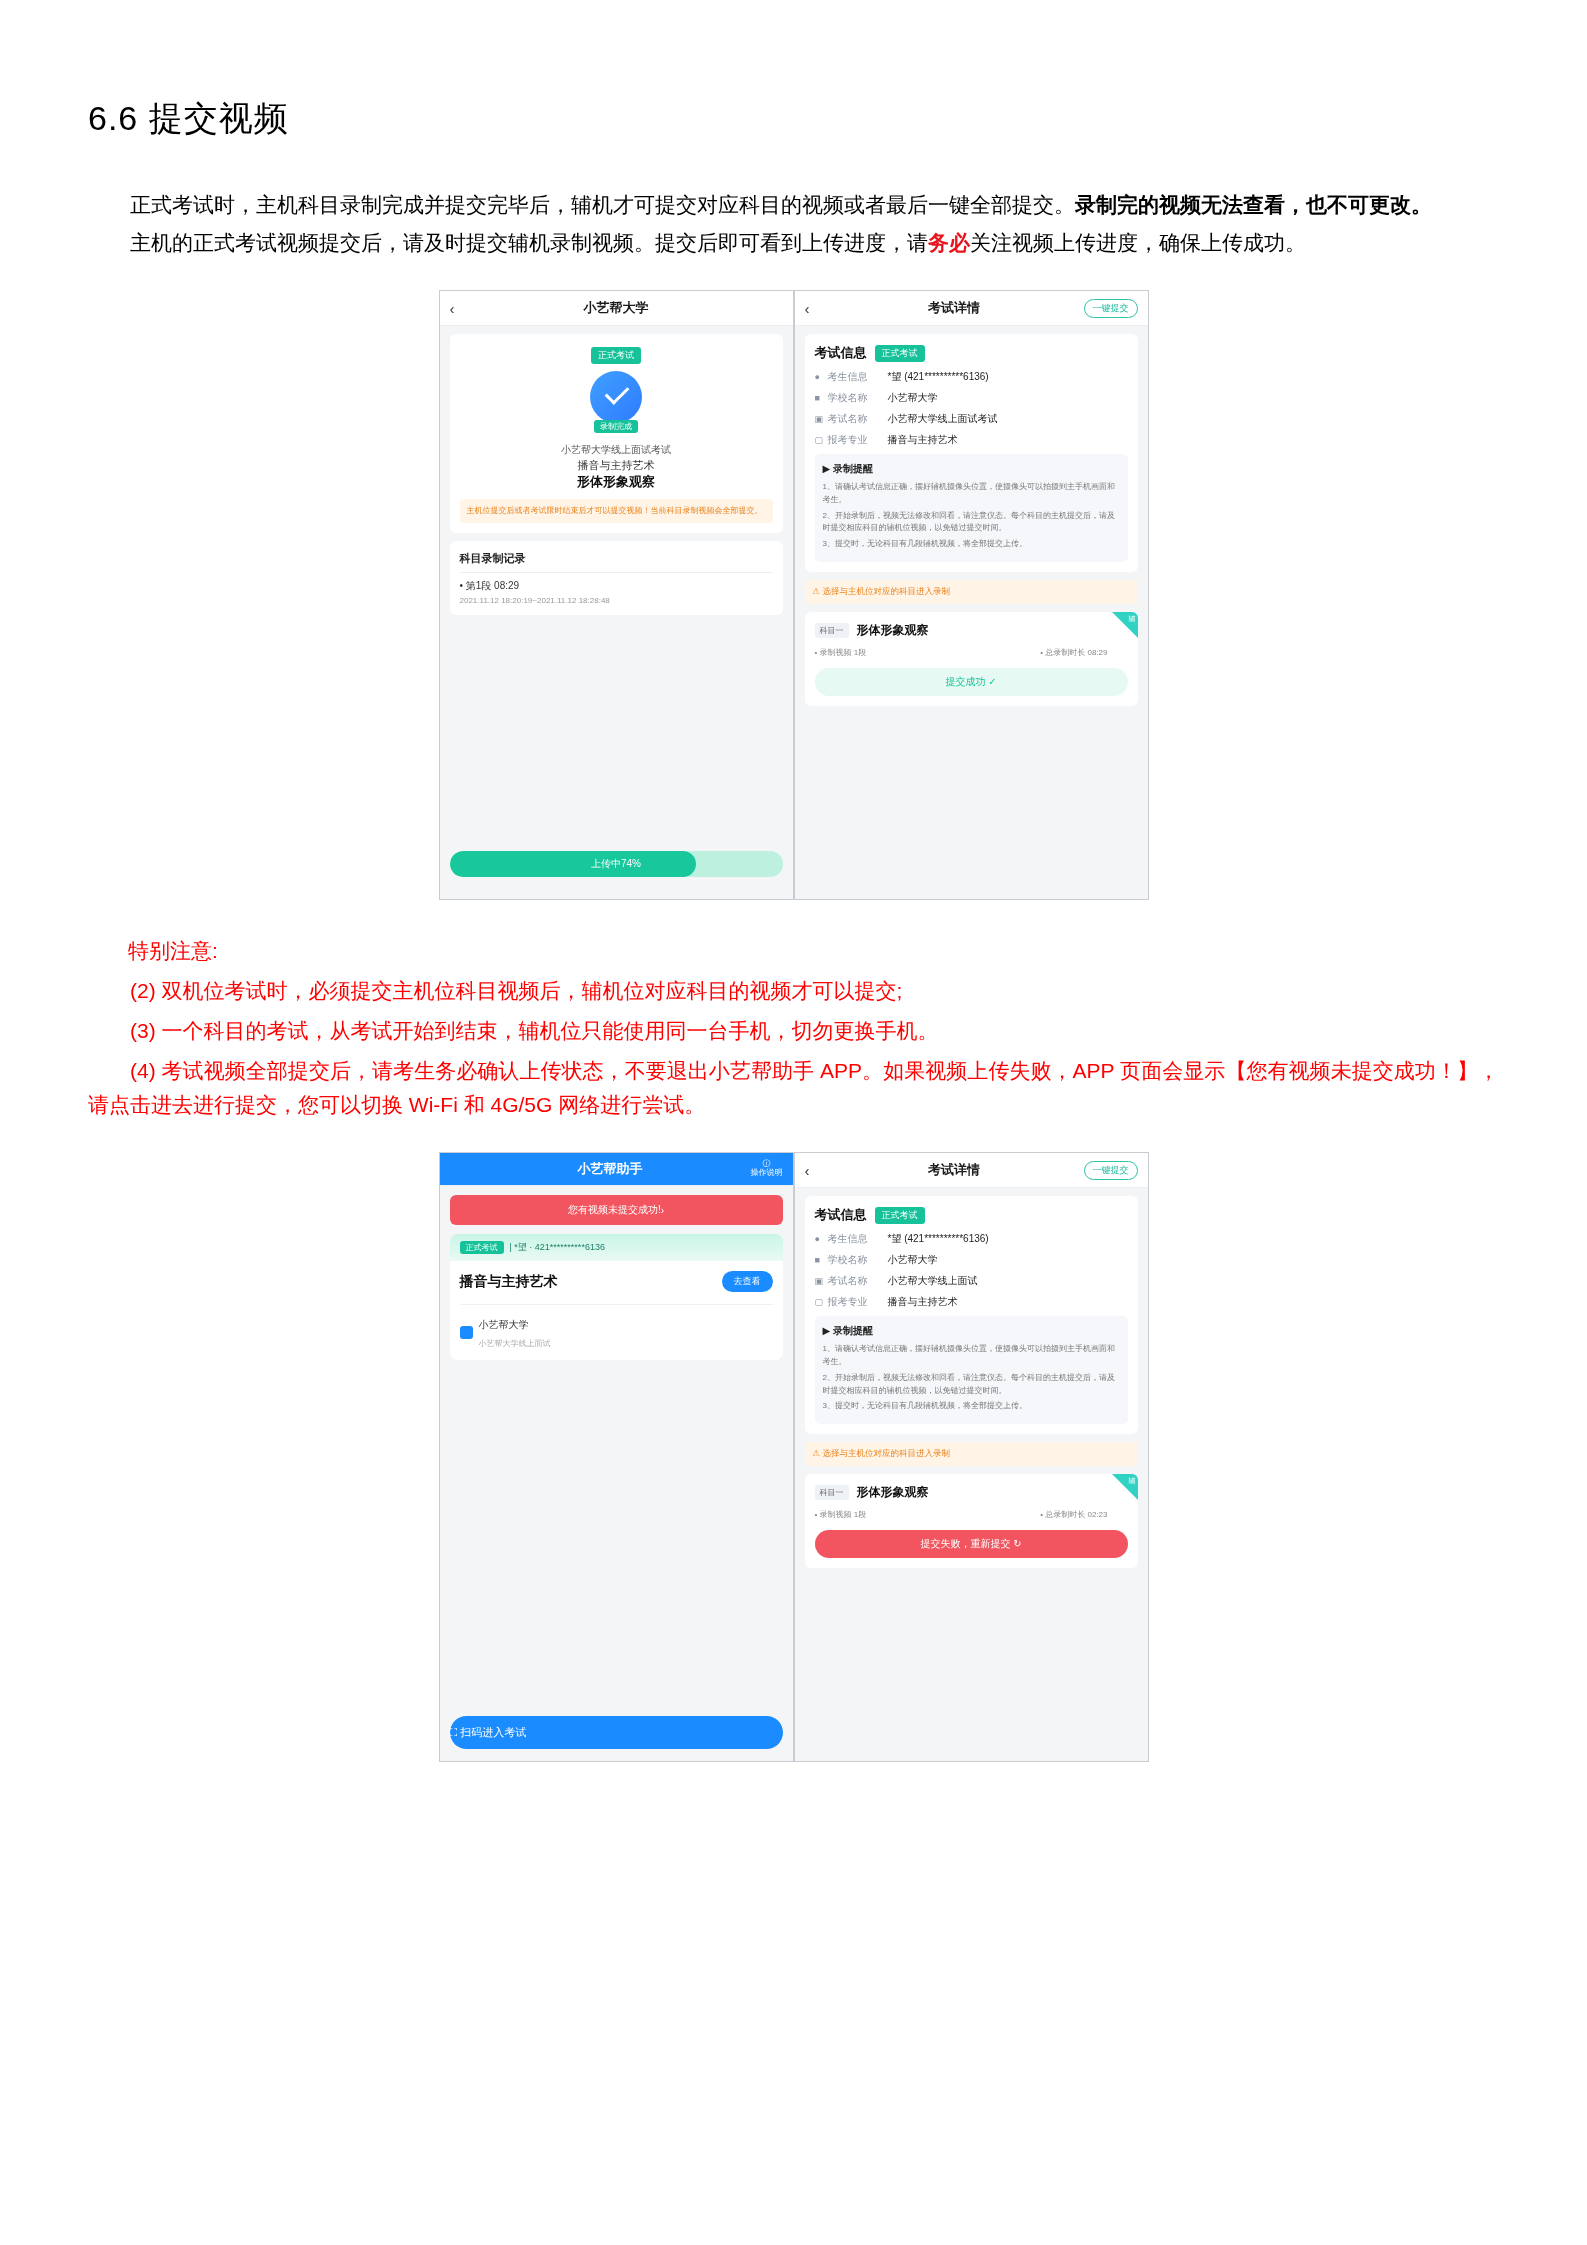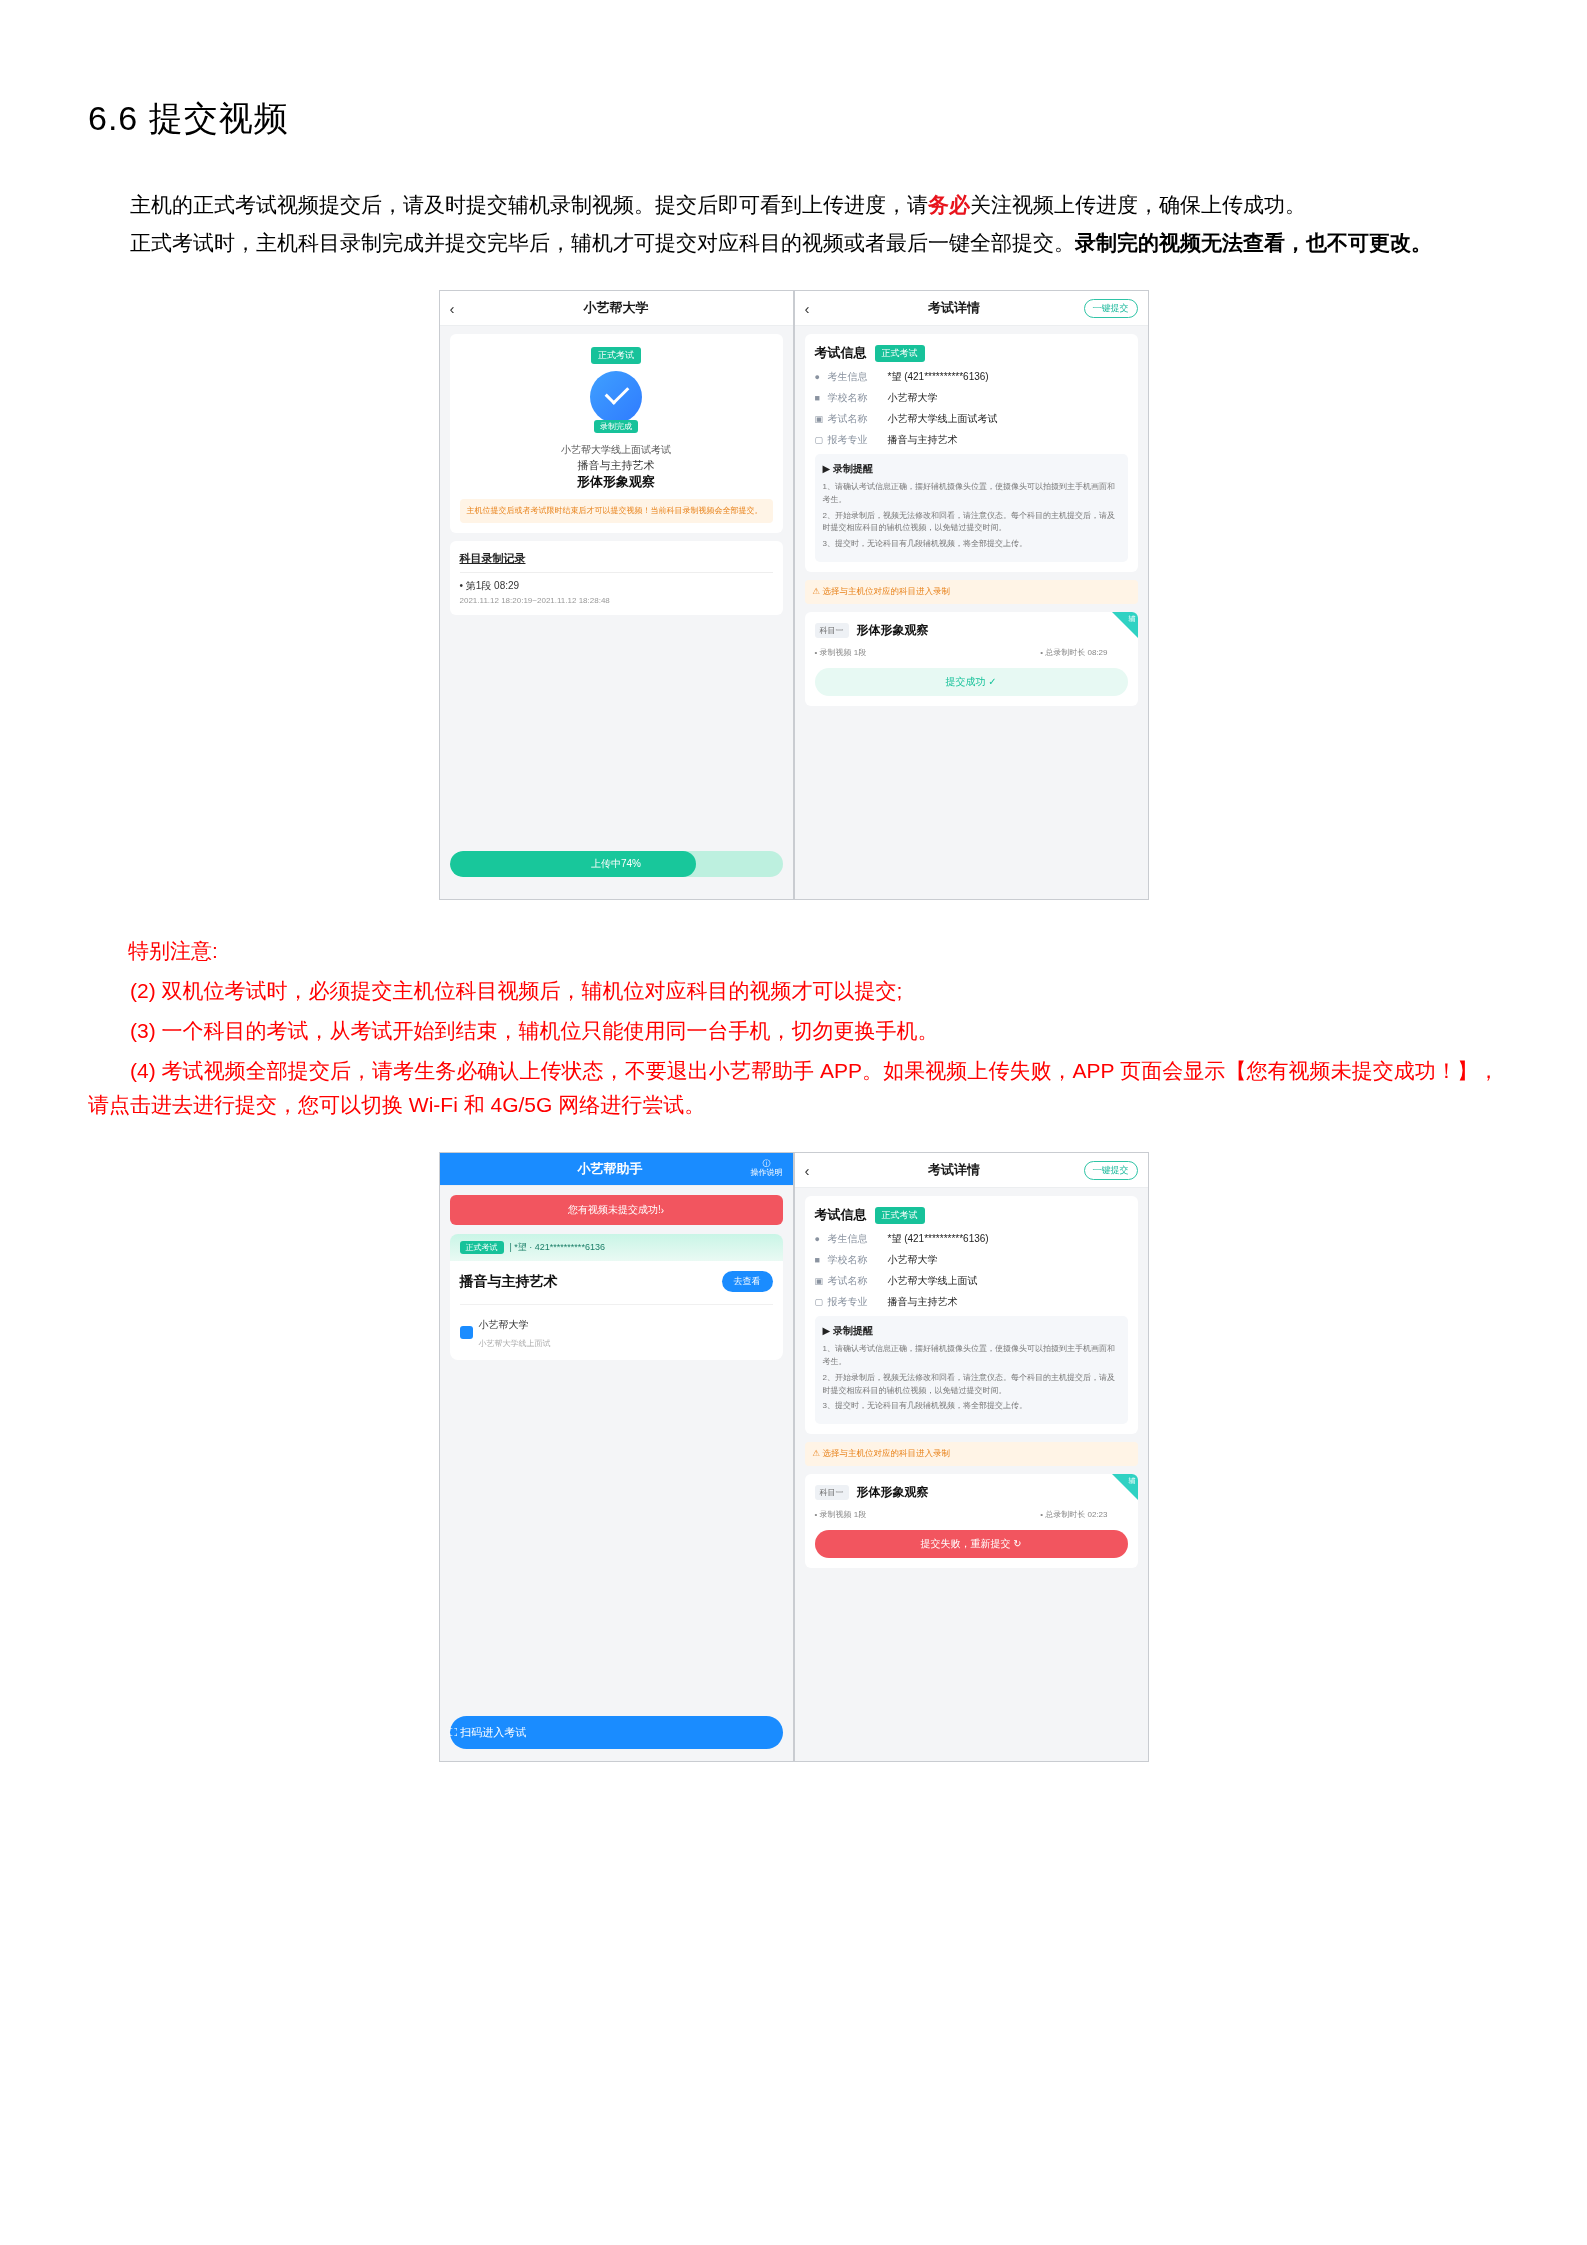--- a/index.html
+++ b/index.html
@@ -145,21 +145,20 @@
     line-height: 1.5;
     margin-top: 8px;
   }
   .sec-title {
     font-size: 11px;
     font-weight: bold;
     color: #222;
     border-bottom: 1px solid #eee;
     padding-bottom: 6px;
     margin-bottom: 6px;
-    text-decoration: underline;
   }
   .rec-item { font-size: 10px; color: #333; }
   .rec-time { font-size: 8px; color: #999; margin-top: 3px; }
 
   .progress-wrap {
     position: absolute;
     left: 10px;
     right: 10px;
     bottom: 22px;
     height: 26px;
@@ -391,25 +390,25 @@
   .caution-block p { margin: 0 0 6px 0; }
 </style>
 </head>
 <body>
 
 <div class="page">
 
   <h1 class="section-title">6.6 提交视频</h1>
 
   <p class="body-text indent">
+    <span>正式考试时，主机科目录制完成并提交完毕后，辅机才可提交对应科目的视频或者最后一键全部提交。</span><span class="bold">录制完的视频无法查看，也不可更改。</span>
+  </p>
+
+  <p class="body-text indent">
     <span>主机的正式考试视频提交后，请及时提交辅机录制视频。提交后即可看到上传进度，请</span><span class="bold red">务必</span><span>关注视频上传进度，确保上传成功。</span>
-  </p>
-
-  <p class="body-text indent">
-    <span>正式考试时，主机科目录制完成并提交完毕后，辅机才可提交对应科目的视频或者最后一键全部提交。</span><span class="bold">录制完的视频无法查看，也不可更改。</span>
   </p>
 
   <div class="mock-row">
 
     <div class="phone tall">
       <div class="ph-header">
         <span class="back">‹</span>
         <span class="title">小艺帮大学</span>
         <span class="back"></span>
       </div>

